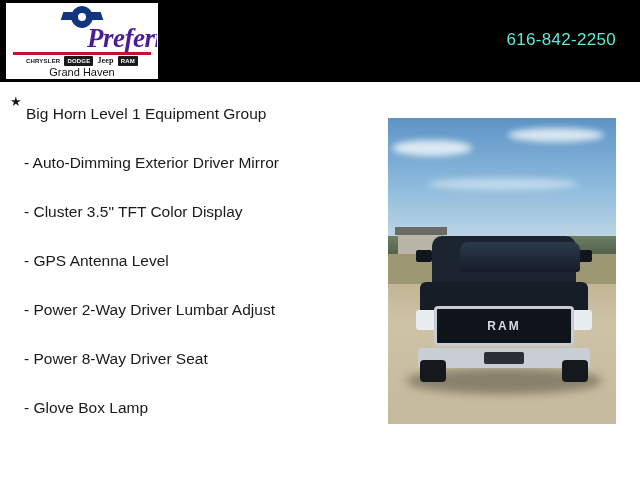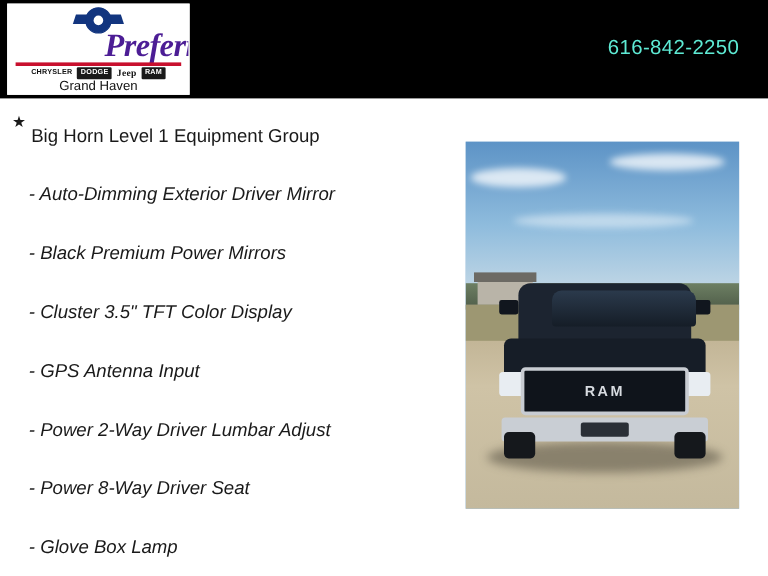--- a/index.html
+++ b/index.html
@@ -185,21 +185,20 @@
   }
   .feature .star {
     width: 16px;
     flex: 0 0 16px;
     font-size: 13px;
     color: #1a1a1a;
     line-height: 20px;
   }
   .feature.sub {
     padding-left: 24px;
-    font-style: italic;
   }
   .feature .label {
     white-space: nowrap;
     margin-top: 12px;
   }
 
   
   .photo {
     position: absolute;
     left: 388px;
@@ -394,29 +393,25 @@
       <div class="feature">
         <span class="star">★</span>
         <span class="label">Big Horn Level 1 Equipment Group</span>
       </div>
       <div class="feature sub">
 
         <span class="label">- Auto-Dimming Exterior Driver Mirror</span>
       </div>
       <div class="feature sub">
 
-        <span class="label">- Black Premium Power Mirrors</span>
-      </div>
-      <div class="feature sub">
-
         <span class="label">- Cluster 3.5" TFT Color Display</span>
       </div>
       <div class="feature sub">
 
-        <span class="label">- GPS Antenna Input</span>
+        <span class="label">- GPS Antenna Level</span>
       </div>
       <div class="feature sub">
 
         <span class="label">- Power 2-Way Driver Lumbar Adjust</span>
       </div>
       <div class="feature sub">
 
         <span class="label">- Power 8-Way Driver Seat</span>
       </div>
       <div class="feature sub">

